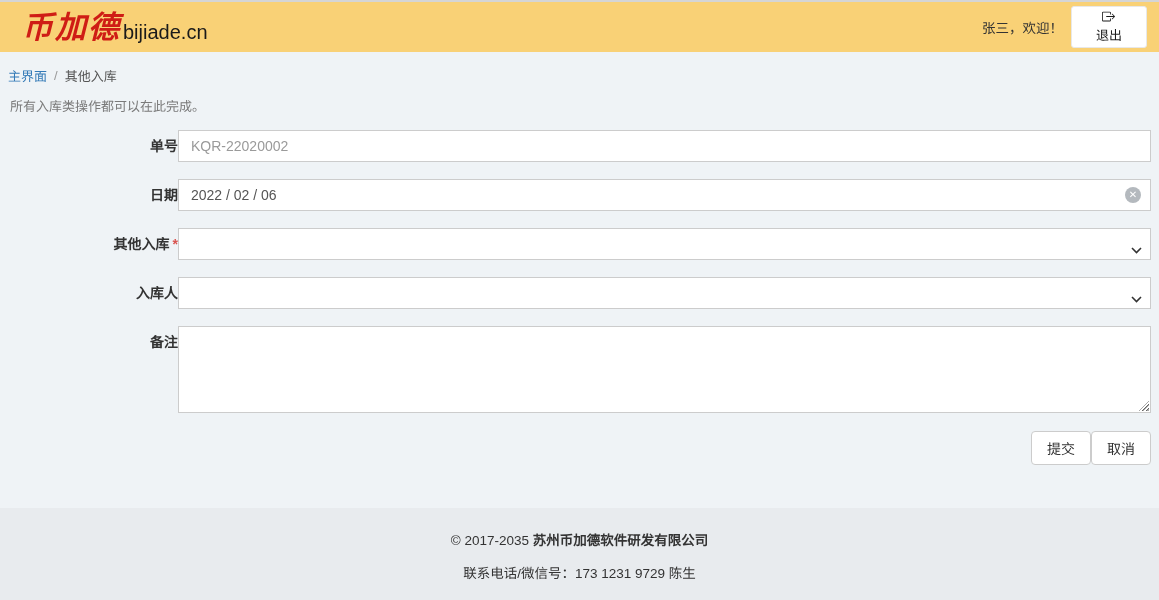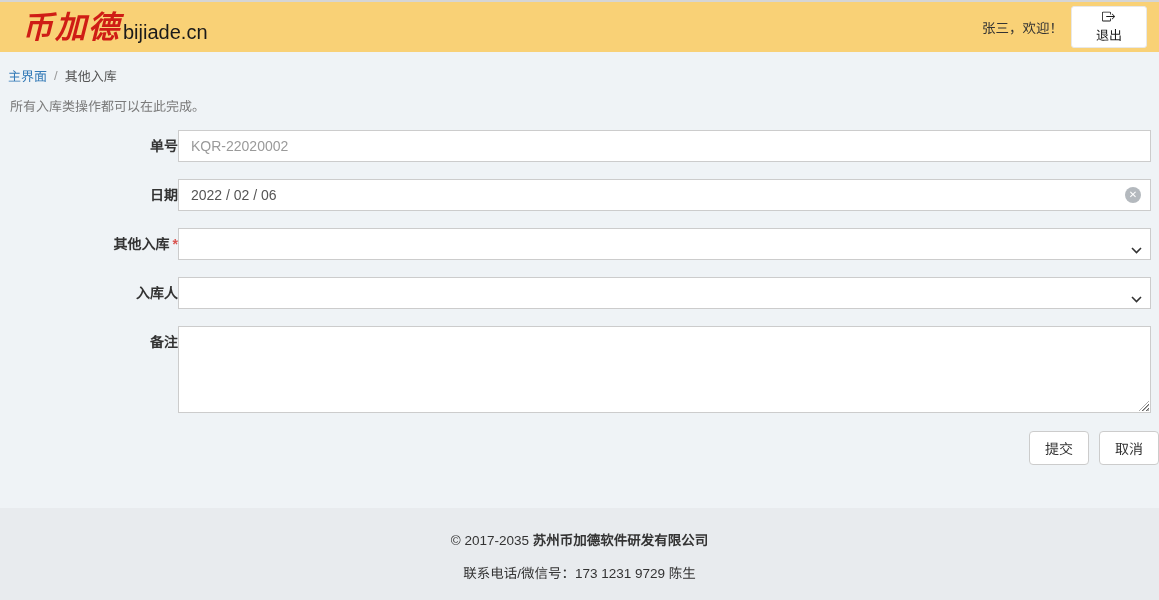--- a/index.html
+++ b/index.html
@@ -128,21 +128,22 @@
   }
   .grip {
     position: absolute; right: 2px; bottom: 2px;
     width: 11px; height: 11px;
     background: repeating-linear-gradient(135deg, transparent 0 2px, #aaa 2px 3px);
     clip-path: polygon(100% 0, 100% 100%, 0 100%);
     pointer-events: none;
   }
 
   .form-actions {
-    display: flex; justify-content: flex-end; gap: 10px;
+    display: flex; justify-content: flex-end; 
+    padding-right: 8px;
     margin-top: 18px;
   }
   .btn {
     background: #fff;
     border: 1px solid #ccc;
     border-radius: 4px;
     padding: 6px 15px;
     font-size: 14px; color: #333;
     font-family: inherit;
     cursor: pointer;

